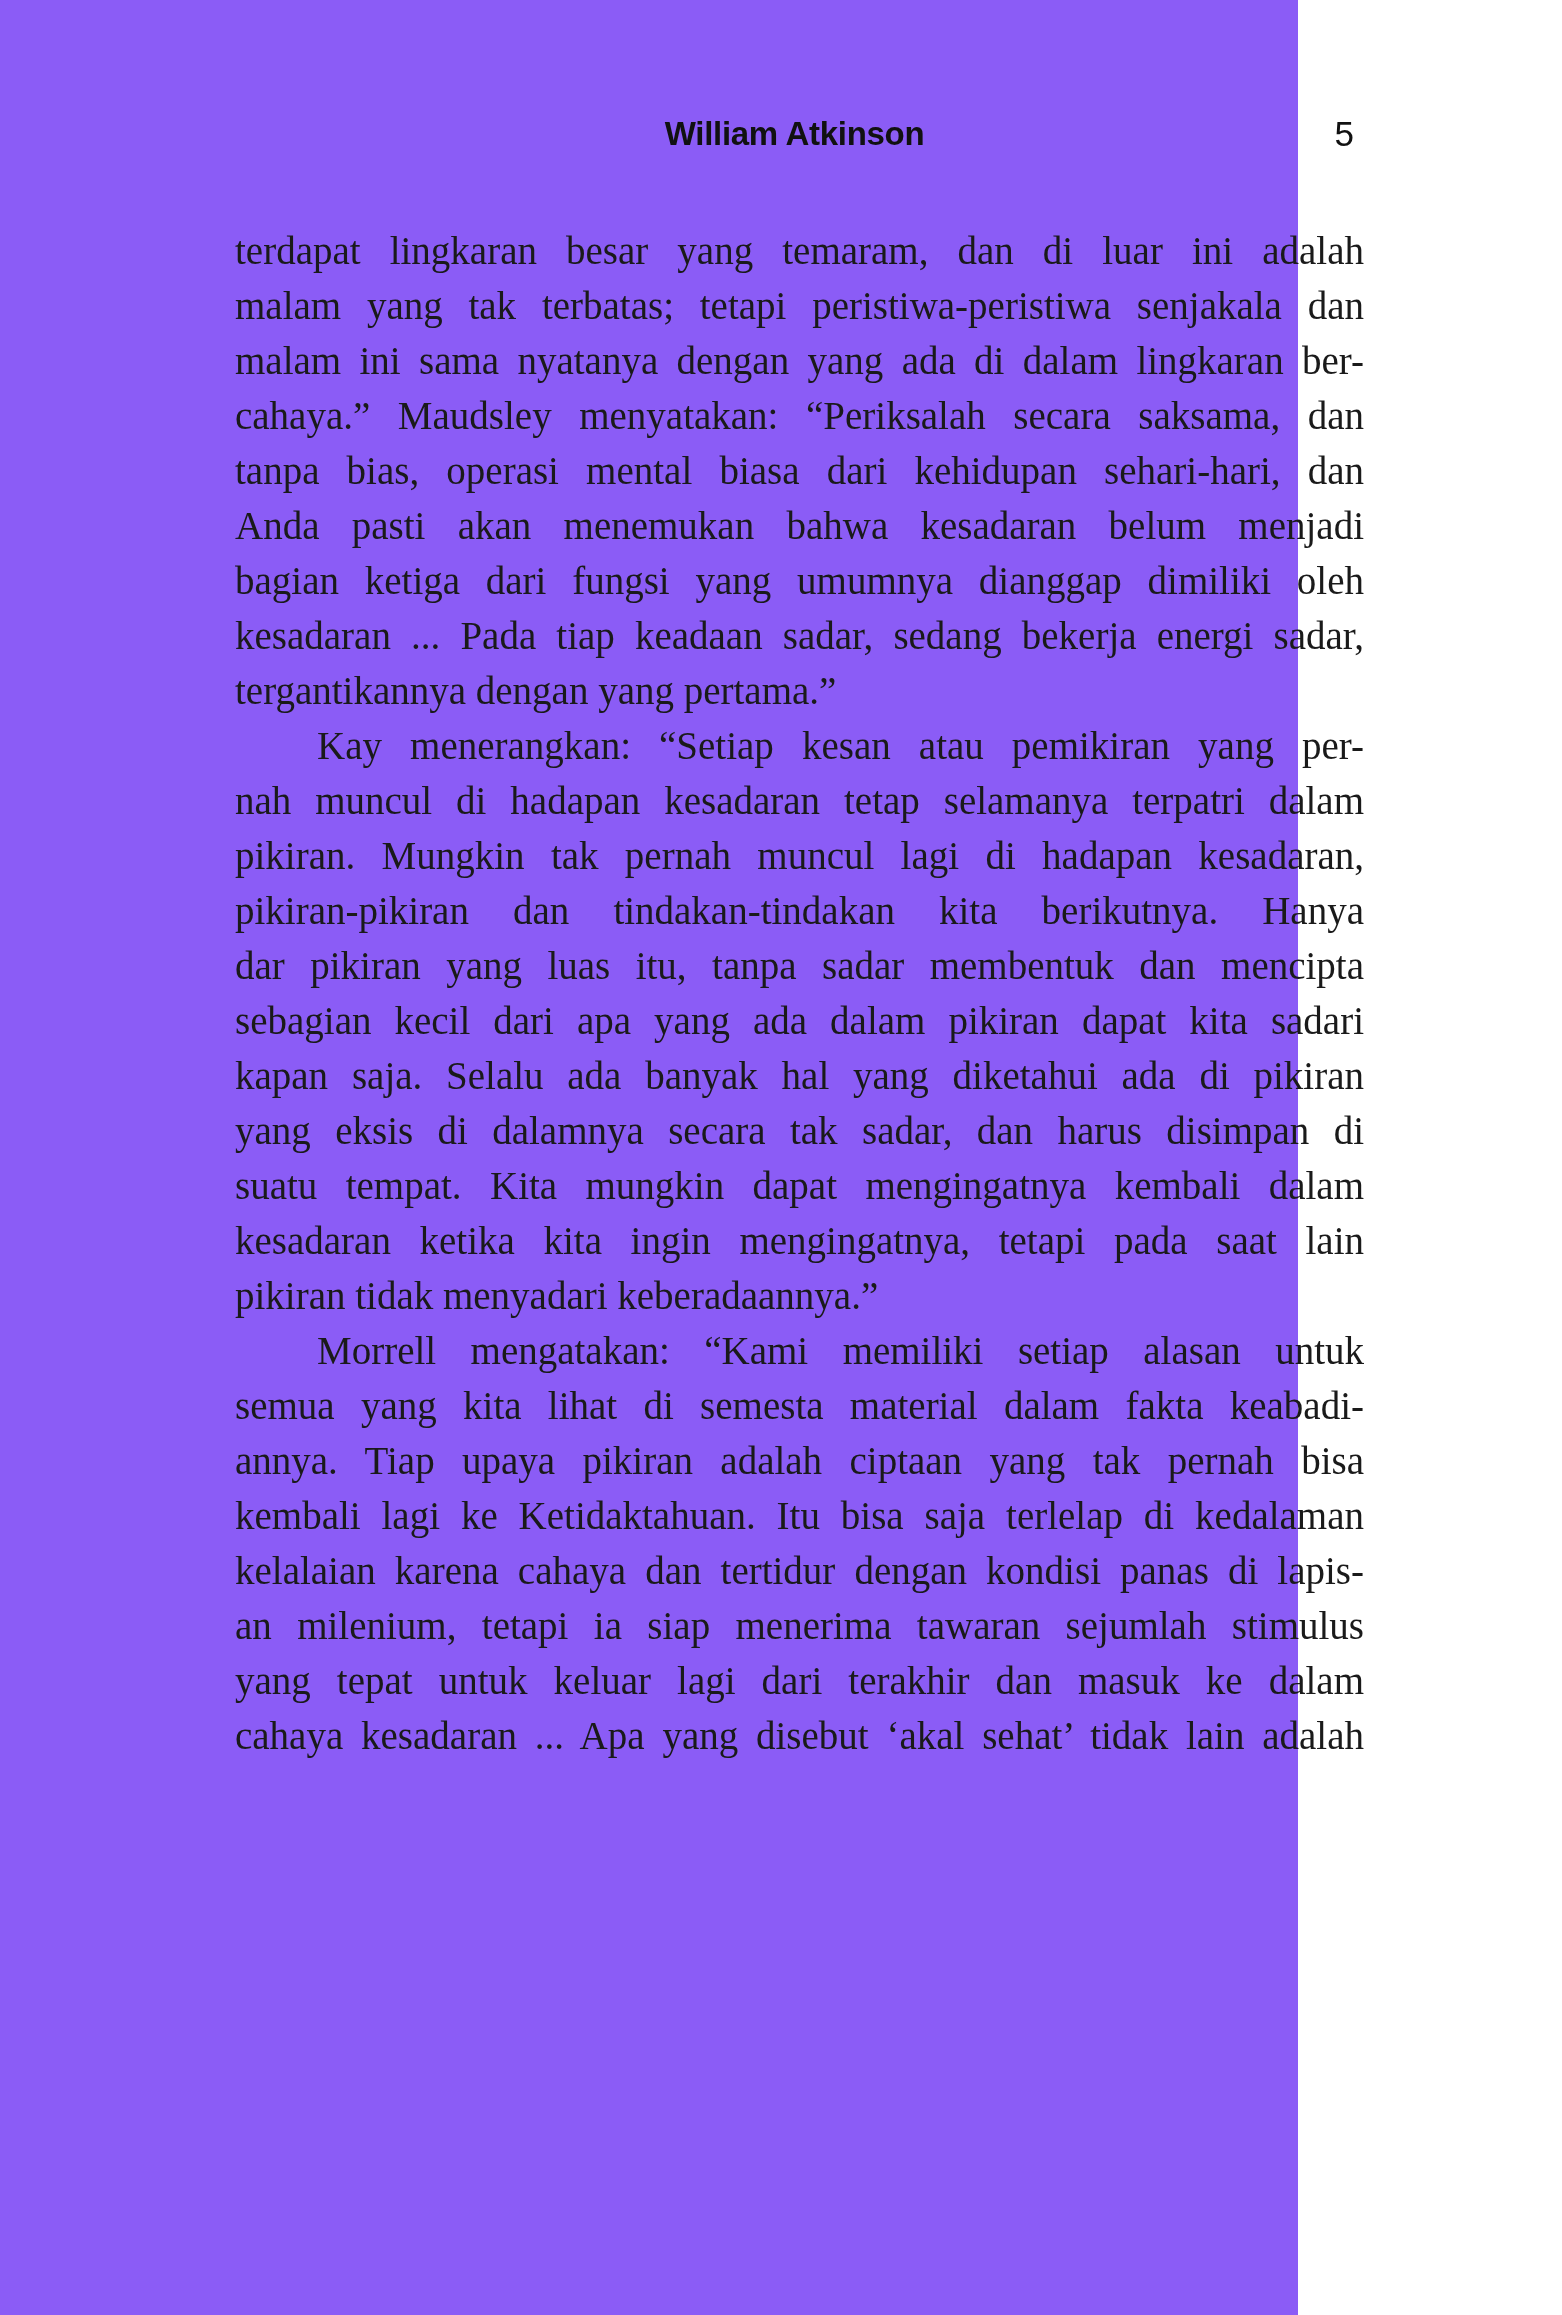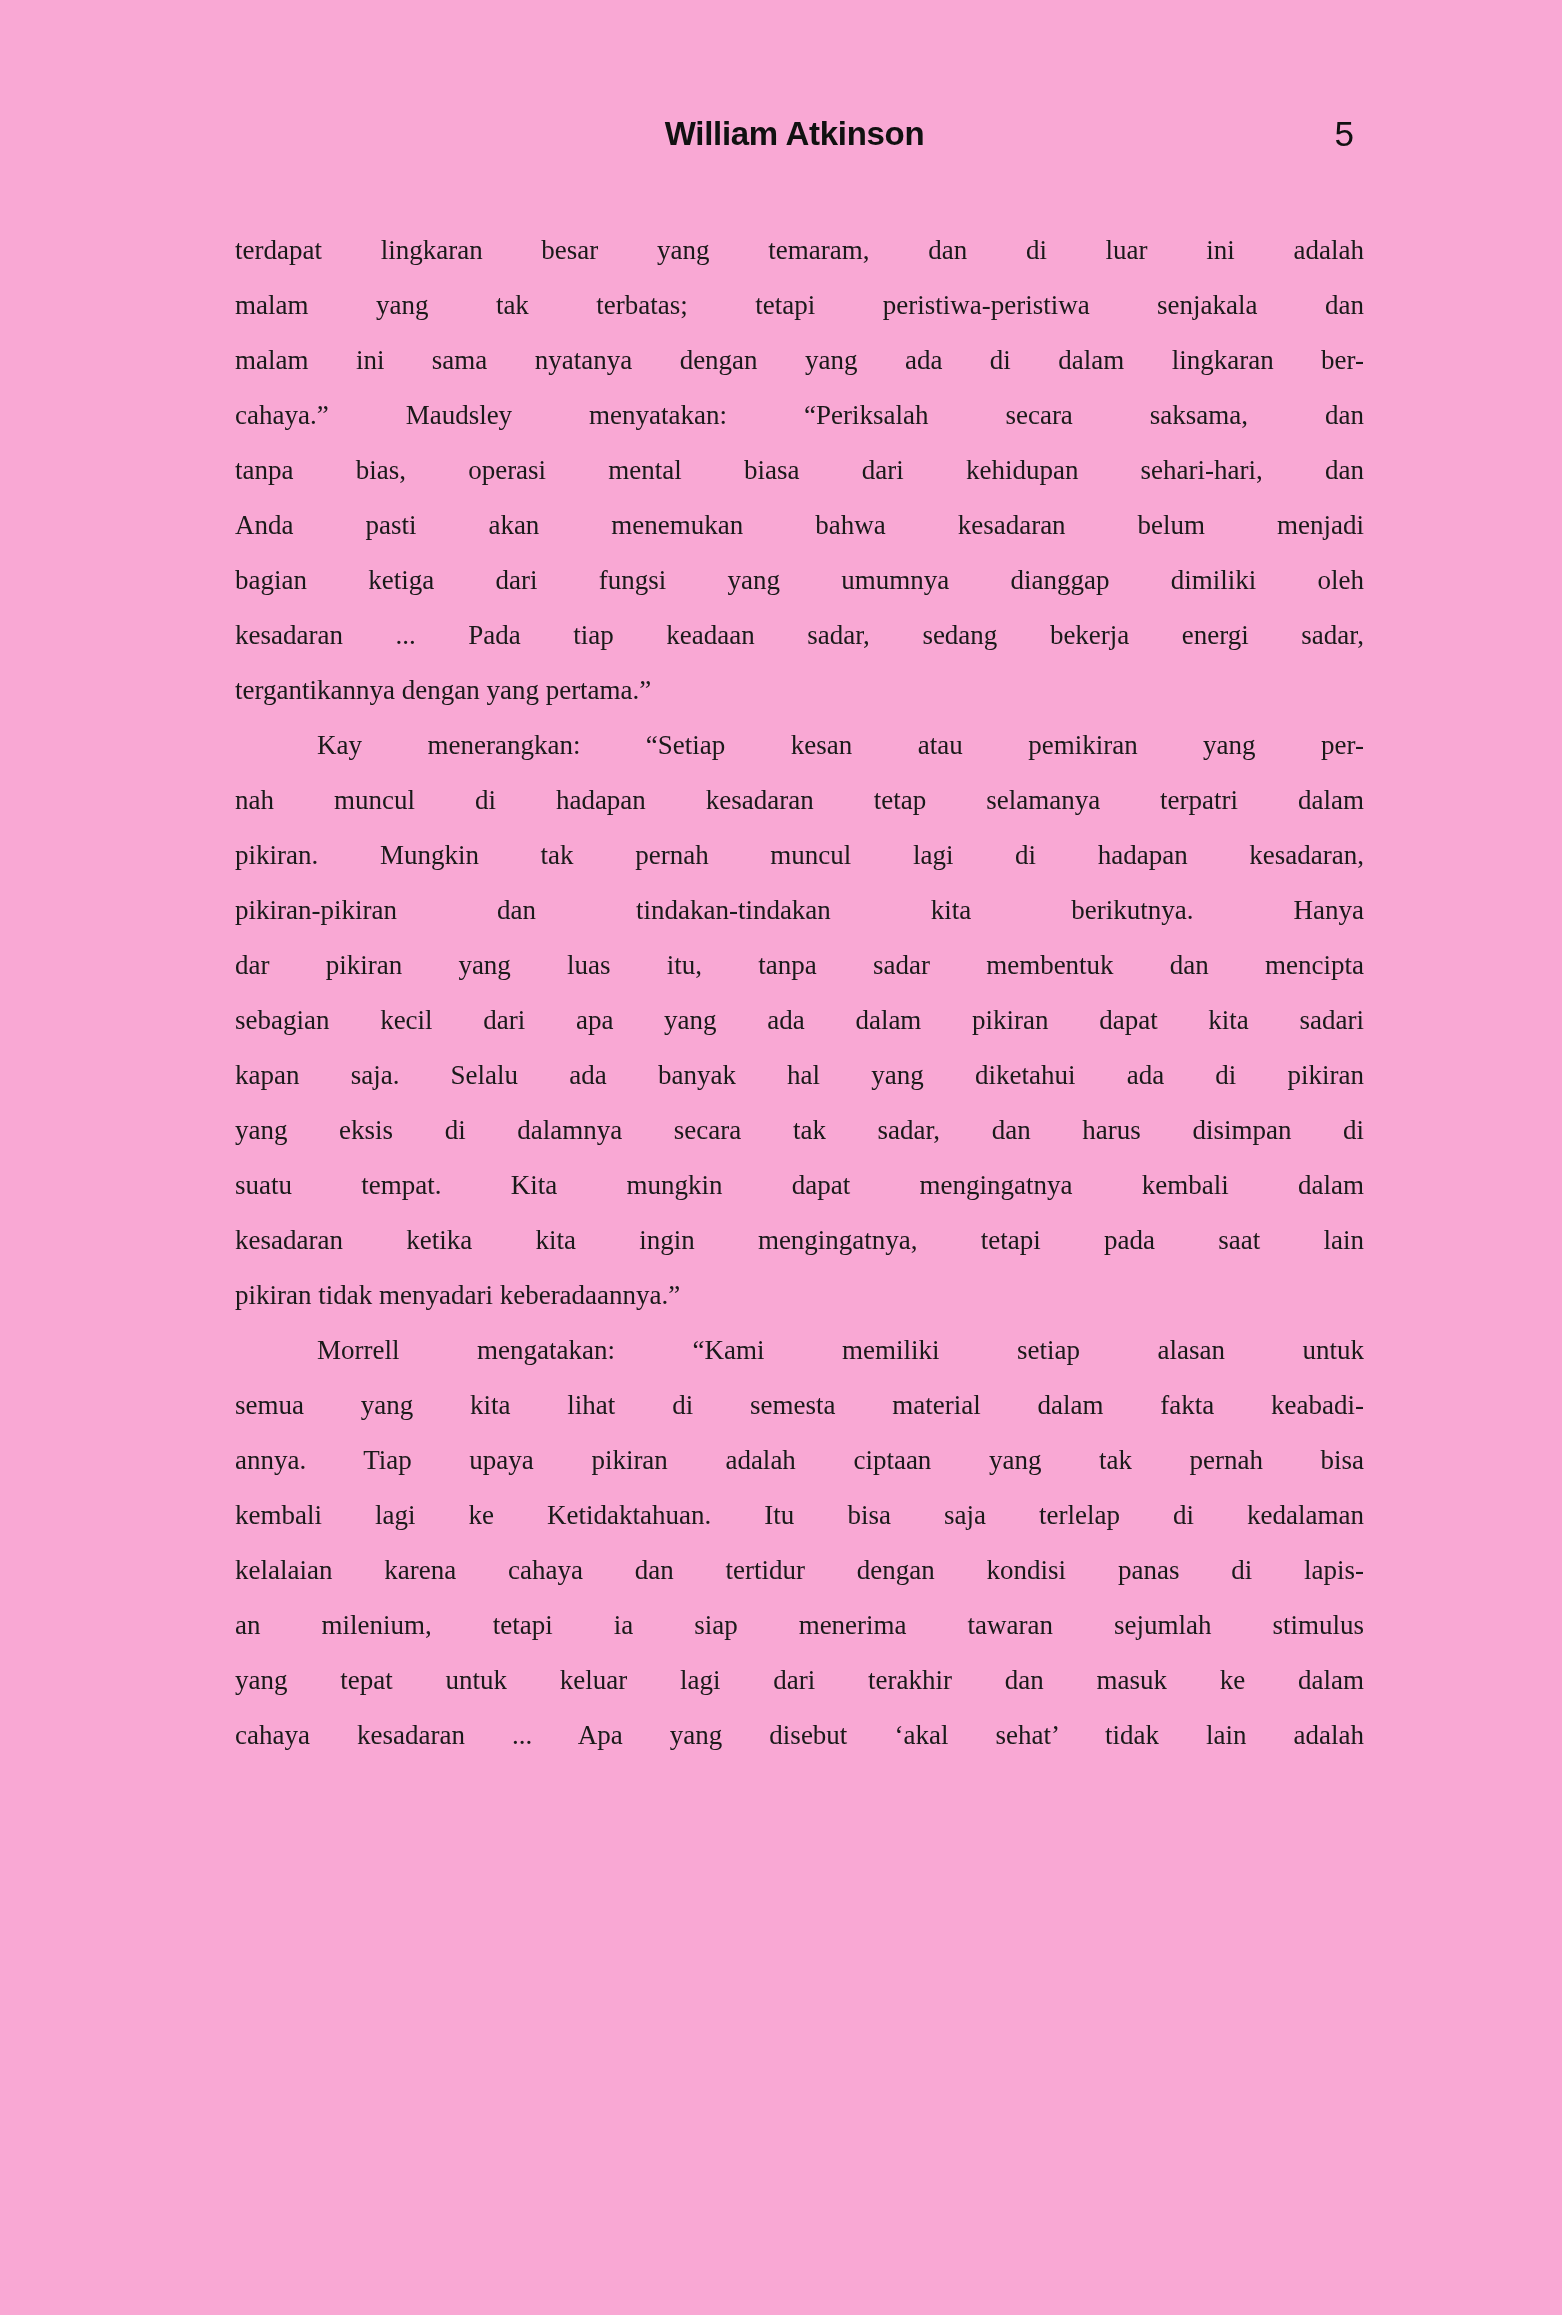--- a/index.html
+++ b/index.html
@@ -1,31 +1,31 @@
 <!DOCTYPE html>
 <html><head>
 <meta charset="utf-8">
 <style>
   html, body { margin: 0; padding: 0; background: #ffffff; }
   body { width: 1562px; height: 2315px; position: relative; overflow: hidden; }
-  .page { position: absolute; left: 0; top: 0; width: 1562px; height: 2315px; background: #f9a8d4; }
+  .page { position: absolute; left: 0; top: 0; width: 1298px; height: 2315px; background: #8b5cf6; }
   .running-head {
     position: absolute; left: 235px; width: 1119px; top: 110px; height: 47px;
     font-family: "Liberation Sans", sans-serif; color: #111;
   }
   .running-title {
     position: absolute; left: 0; right: 0; top: 0; text-align: center;
     font-size: 33px; font-weight: bold; letter-spacing: -0.3px; line-height: 47px;
   }
   .page-number {
     position: absolute; right: 0; top: 0; font-size: 35px; line-height: 47px;
   }
   .body-text {
     position: absolute; left: 235px; top: 223px; width: 1129px;
-    font-family: "Liberation Serif", serif; font-size: 27px; color: #1a1a1a;
+    font-family: "Liberation Serif", serif; font-size: 39px; color: #1a1a1a;
   }
   .line {
     display: block; height: 55px; line-height: 55px; white-space: nowrap;
     text-align: justify; text-align-last: justify;
   }
   .line.last { text-align-last: left; }
   .line.indent { padding-left: 82px; }
 </style>
 </head>
 <body>

